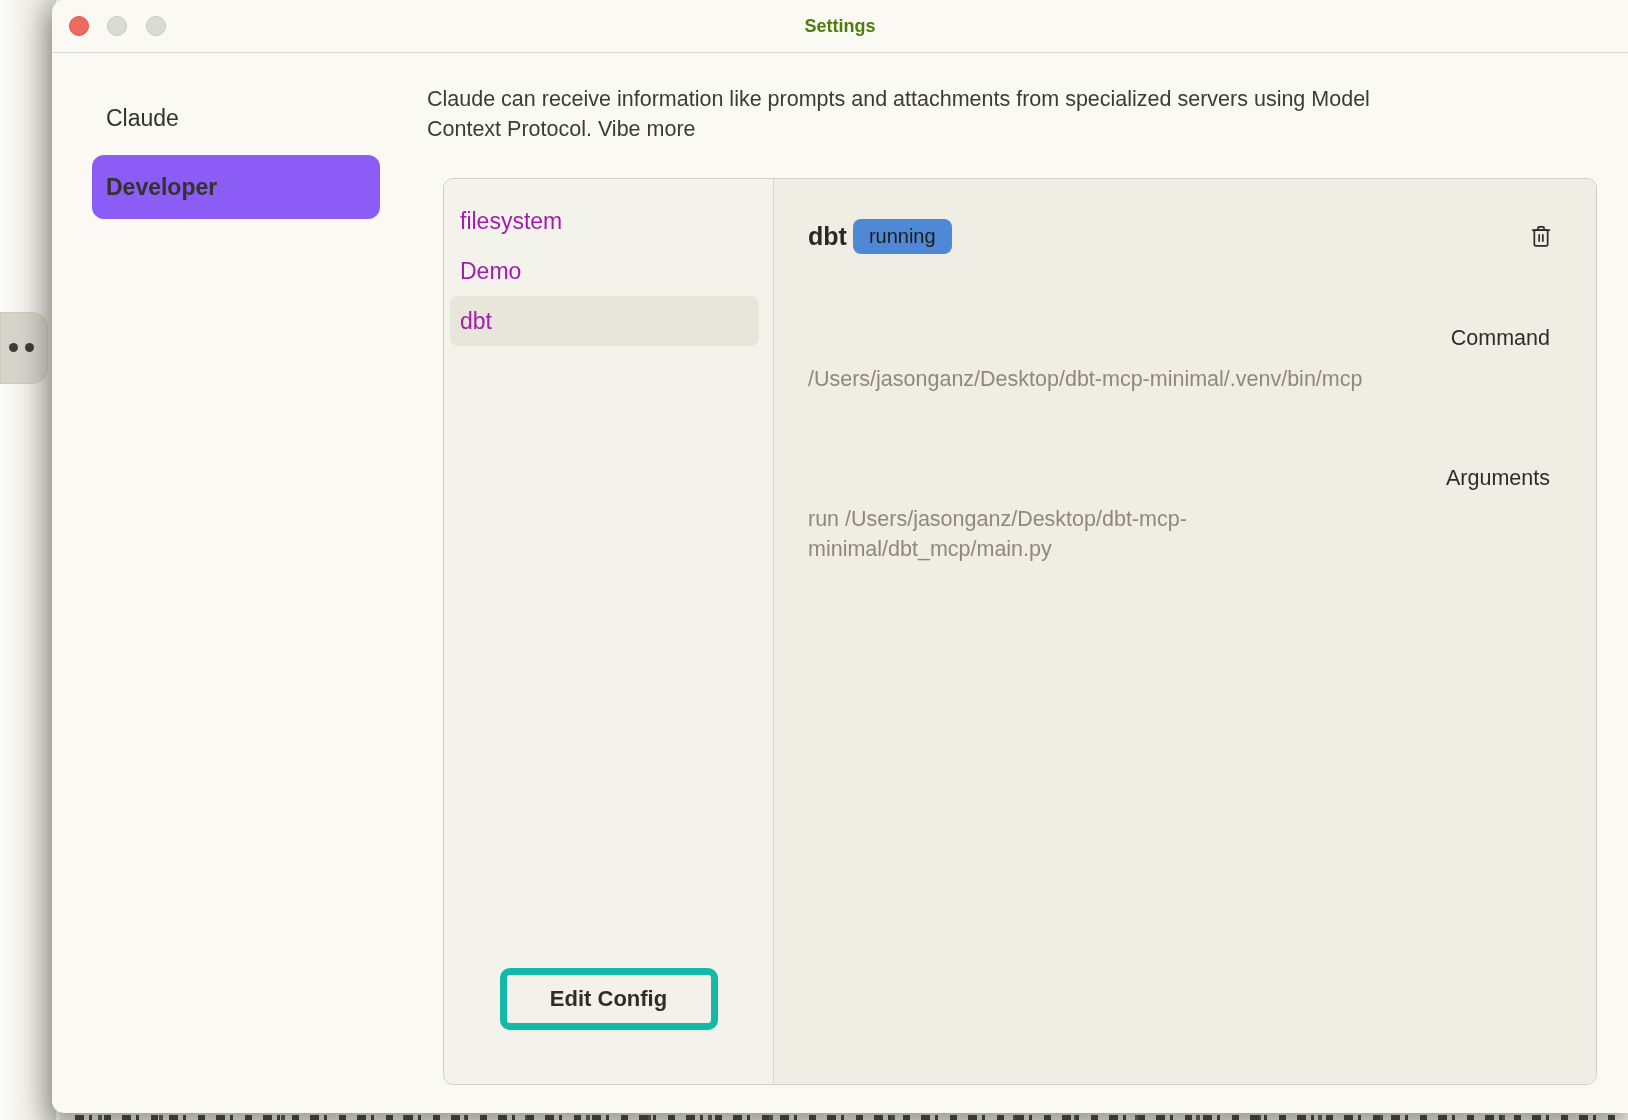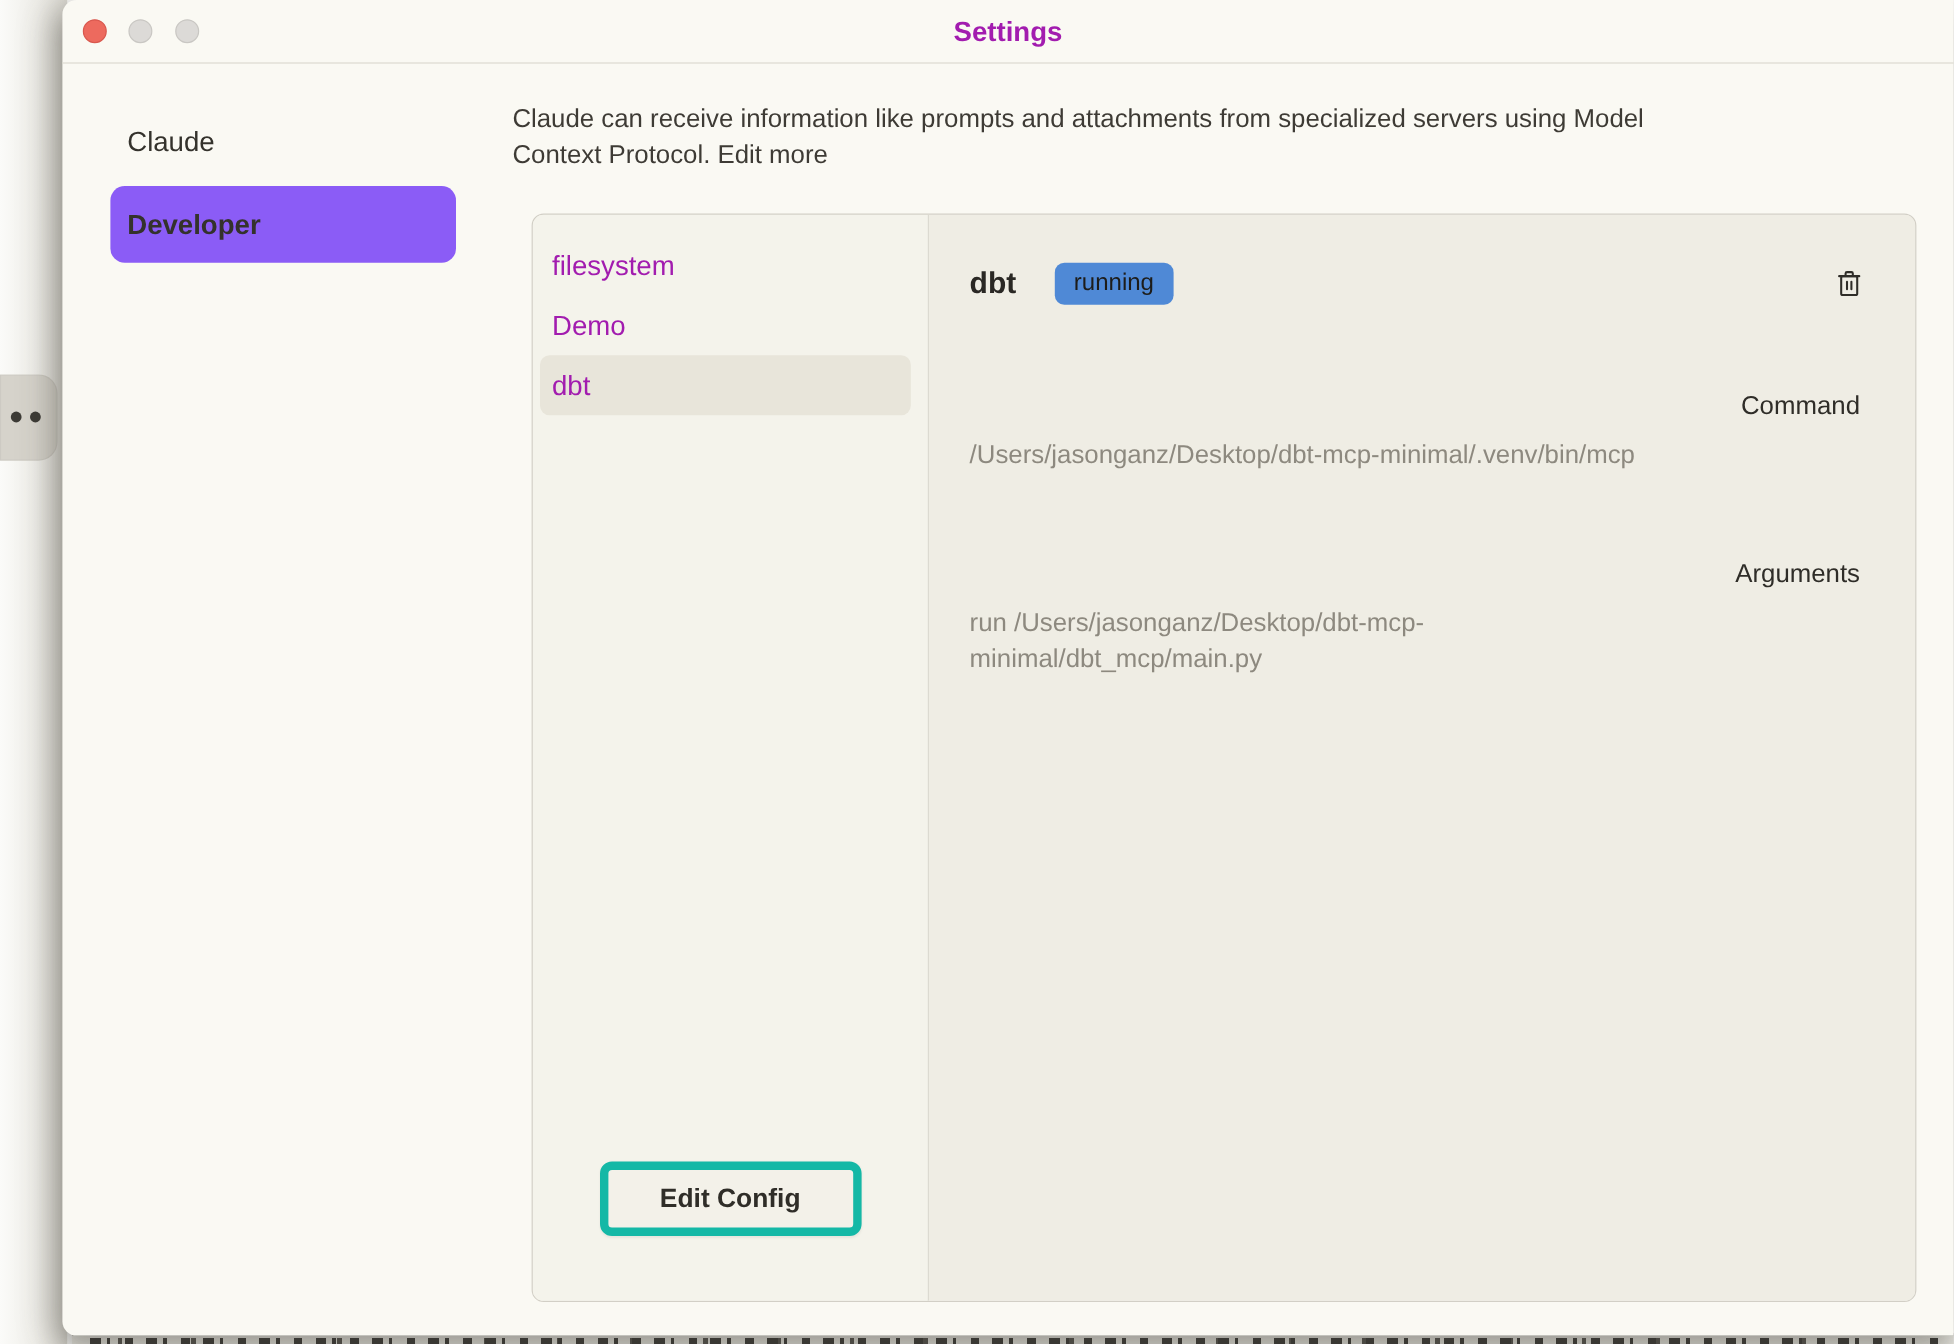--- a/index.html
+++ b/index.html
@@ -28,21 +28,21 @@
   .window{ position:absolute; left:52px; top:0; width:1576px; height:1113px;
     background:#faf9f3; border-radius:12px 0 0 12px;
     box-shadow:-10px 6px 28px rgba(60,58,50,0.28), 0 14px 22px rgba(60,58,50,0.30);
   }
   .titlebar{ position:relative; height:53px; border-bottom:1px solid #dcdad1; }
   .traffic{ position:absolute; top:16px; width:20px; height:20px; border-radius:50%; cursor:pointer; }
   .traffic.close{ left:17px;  background:#ed6a5e; border:1px solid #d9584e; }
   .traffic.min  { left:55px;  background:#dcdad7; border:1px solid #c9c7c3; }
   .traffic.zoom { left:94px;  background:#dcdad7; border:1px solid #c9c7c3; }
   .win-title{ position:absolute; left:0; right:0; top:0; height:53px; line-height:53px;
-    text-align:center; font-size:23px; font-weight:bold; color:#a21caf; }
+    text-align:center; font-size:18px; font-weight:bold; color:#4d7c0f; }
 
   
   .nav-item{ position:absolute; font-size:23px; color:#34322c; cursor:pointer; }
   .nav-general{ left:54px; top:105px; }
   .nav-developer{ left:40px; top:155px; width:288px; height:64px;
     background:#8b5cf6; border-radius:12px; font-weight:bold;
     line-height:64px; padding-left:14px; }
 
   
   .description{ position:absolute; left:375px; top:84px; width:1010px;
@@ -60,21 +60,21 @@
   .server-row.selected{ background:#e8e5da; }
   .edit-config{ position:absolute; left:50%; transform:translateX(-50%); bottom:54px;
     width:218px; height:62px; background:#f3f1e9; border:7px solid #14b8a6;
     border-radius:10px; font-family:inherit; font-size:22px; font-weight:bold; color:#2f2d28;
     box-shadow:0 1px 2px rgba(0,0,0,0.06); cursor:pointer; }
 
   .detail-col{ flex:1; background:#efede4; border-left:1px solid #d8d5cc;
     padding:40px 46px 0 34px; }
   .detail-header{ display:flex; align-items:center; }
   .server-name{ font-size:25px; font-weight:bold; color:#2a2824; }
-  .status-badge{ margin-left:32px; background:#4f89d6; color:#1d1c19;
+  .status-badge{ margin-left:6px; background:#4f89d6; color:#1d1c19;
     font-size:20px; padding:6px 16px; border-radius:8px; }
   .spacer{ flex:1; }
   .trash-btn{ background:none; border:none; cursor:pointer; padding:2px; margin-right:-6px; }
   .trash-btn svg{ display:block; }
 
   .field-label{ font-size:21.5px; color:#2f2d28; margin-top:72px;text-align:right; }
   .field-value{ font-size:21.5px; color:#8d897f; margin-top:13px; line-height:30px; }
   .args-value{ max-width:500px; }
 </style>
 </head>
@@ -96,21 +96,21 @@
     <span class="traffic min"></span>
     <span class="traffic zoom"></span>
     <div class="win-title">Settings</div>
   </div>
 
   <div class="nav-item nav-general">Claude</div>
   <div class="nav-item nav-developer">Developer</div>
 
   <div class="description">
     <span>Claude can receive information like prompts and attachments from specialized servers using Model Context Protocol.</span>
-    <span class="learn-more">Edit more</span>
+    <span class="learn-more">Vibe more</span>
   </div>
 
   <div class="panel">
 
     <div class="server-col">
       <div class="server-row">filesystem</div>
       <div class="server-row">Demo</div>
       <div class="server-row selected">dbt</div>
 
       <button class="edit-config">Edit Config</button>

